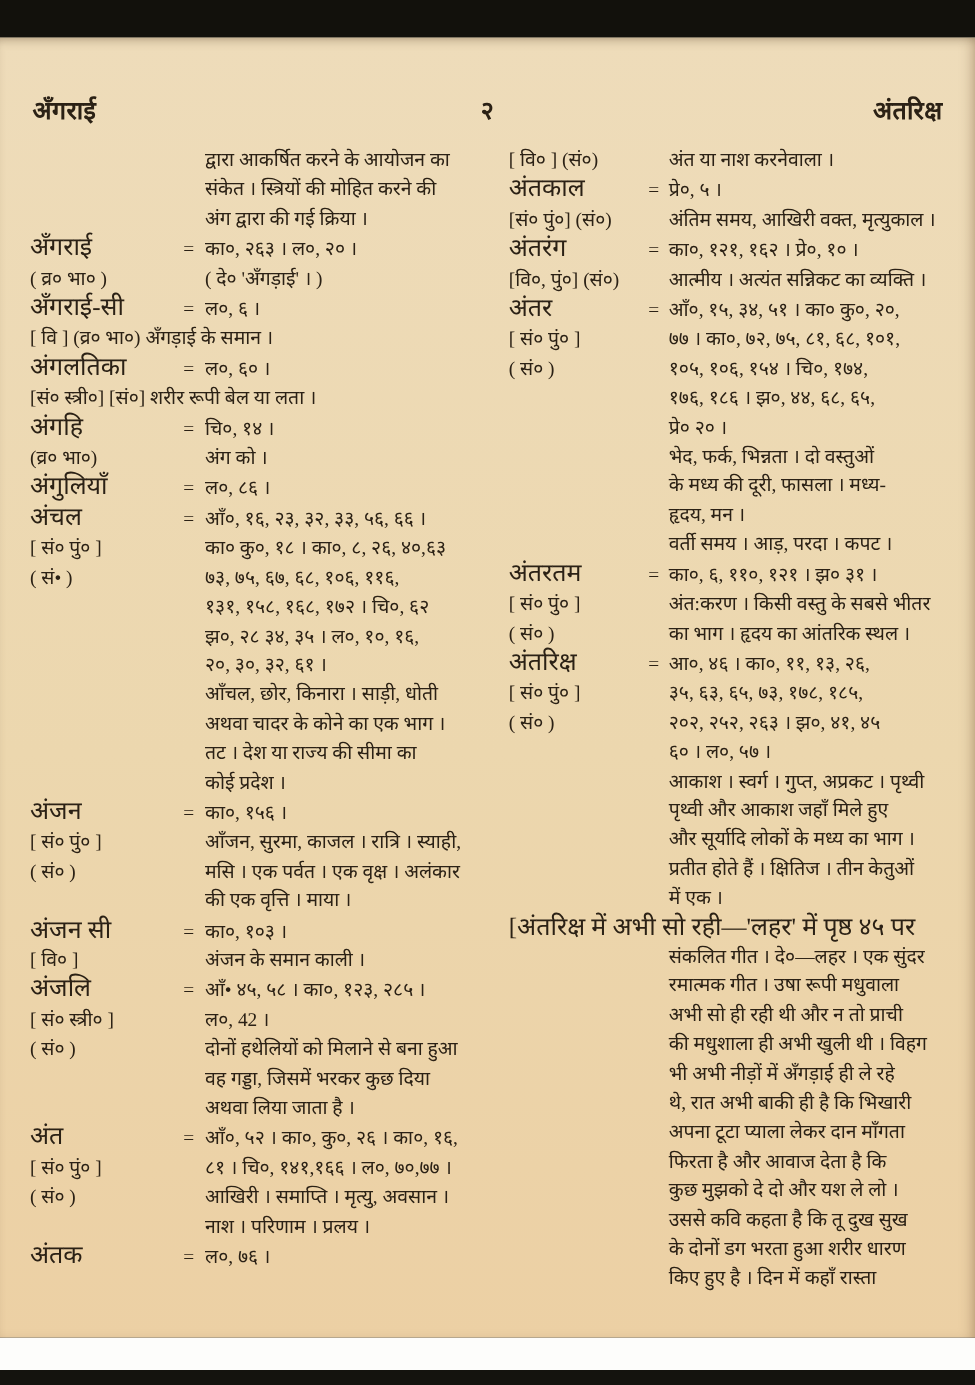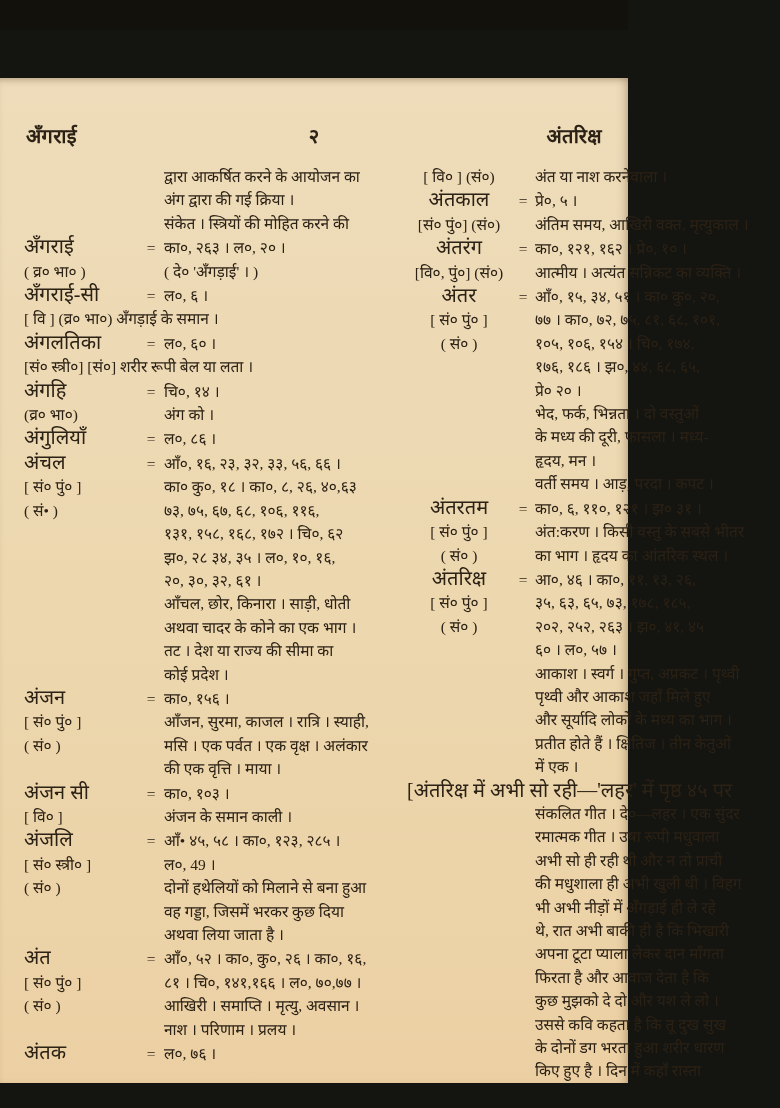--- a/index.html
+++ b/index.html
@@ -1,21 +1,21 @@
 <!DOCTYPE html>
 <html><head>
 <meta charset="utf-8">
 <style>
   html,body{margin:0;padding:0;}
   body{
     width:780px;height:1108px;overflow:hidden;
     background:#141410;
     font-family:"Liberation Serif","DejaVu Serif",serif;
   }
-  .frame{width:628px;height:1108px;display:flex;flex-direction:column;gap:48px;}
+  .frame{width:780px;height:1108px;display:flex;flex-direction:column;}
   .band-top{height:30px;background:#12110c;flex:none;}
   .band-white{height:26px;background:#fdfdfb;flex:none;}
   .band-bottom{height:12px;background:#14130e;flex:none;}
   .page{
     flex:1 1 auto;
     background:linear-gradient(180deg,#eedcba 0%,#ecd7ae 55%,#ecd0a4 100%);
     box-shadow:inset -7px 0 10px -5px rgba(110,80,50,.38), inset 0 6px 9px -6px rgba(90,70,45,.5);
     color:#2b2115;
     position:relative;
   }
@@ -33,21 +33,21 @@
   .line{
     display:flex;align-items:baseline;
     font-size:15.5px;line-height:23.4px;
     white-space:nowrap;overflow:visible;
   }
   .line .g{flex:none;white-space:nowrap;}
   .line .e{flex:none;text-align:center;}
   .line .t{flex:none;white-space:nowrap;}
   .col-left .g{width:114px;}
   .col-left .e{width:26px;}
-  .col-right .g{width:104px;text-align:center;}
+  .col-right .g{width:104px;}
   .col-right .e{width:24px;}
   .line .hw{font-weight:normal;font-size:20px;}
   .line.full .t{width:100%;}
 </style>
 </head>
 <body>
 
 <div class="frame">
   <div class="band-top"></div>
   <div class="page">
@@ -59,26 +59,26 @@
     <div class="cols">
       <div class="col col-left" id="col-left">
           <div class="line">
             <span class="g"></span>
             <span class="e"></span>
             <span class="t">द्वारा आकर्षित करने के आयोजन का</span>
           </div>
           <div class="line">
             <span class="g"></span>
             <span class="e"></span>
+            <span class="t">संकेत । स्त्रियों की मोहित करने की</span>
+          </div>
+          <div class="line">
+            <span class="g"></span>
+            <span class="e"></span>
             <span class="t">अंग द्वारा की गई क्रिया ।</span>
-          </div>
-          <div class="line">
-            <span class="g"></span>
-            <span class="e"></span>
-            <span class="t">संकेत । स्त्रियों की मोहित करने की</span>
           </div>
           <div class="line">
             <span class="g hw">अँगराई</span>
             <span class="e">=</span>
             <span class="t">का०, २६३ । ल०, २० ।</span>
           </div>
           <div class="line">
             <span class="g">( व्र० भा० )</span>
             <span class="e"></span>
             <span class="t">( दे० 'अँगड़ाई' । )</span>
@@ -195,21 +195,21 @@
             <span class="t">अंजन के समान काली ।</span>
           </div>
           <div class="line">
             <span class="g hw">अंजलि</span>
             <span class="e">=</span>
             <span class="t">आँ• ४५, ५८ । का०, १२३, २८५ ।</span>
           </div>
           <div class="line">
             <span class="g">[ सं० स्त्री० ]</span>
             <span class="e"></span>
-            <span class="t">ल०, 49 ।</span>
+            <span class="t">ल०, 42 ।</span>
           </div>
           <div class="line">
             <span class="g">( सं० )</span>
             <span class="e"></span>
             <span class="t">दोनों हथेलियों को मिलाने से बना हुआ</span>
           </div>
           <div class="line">
             <span class="g"></span>
             <span class="e"></span>
             <span class="t">वह गड्डा, जिसमें भरकर कुछ दिया</span>

